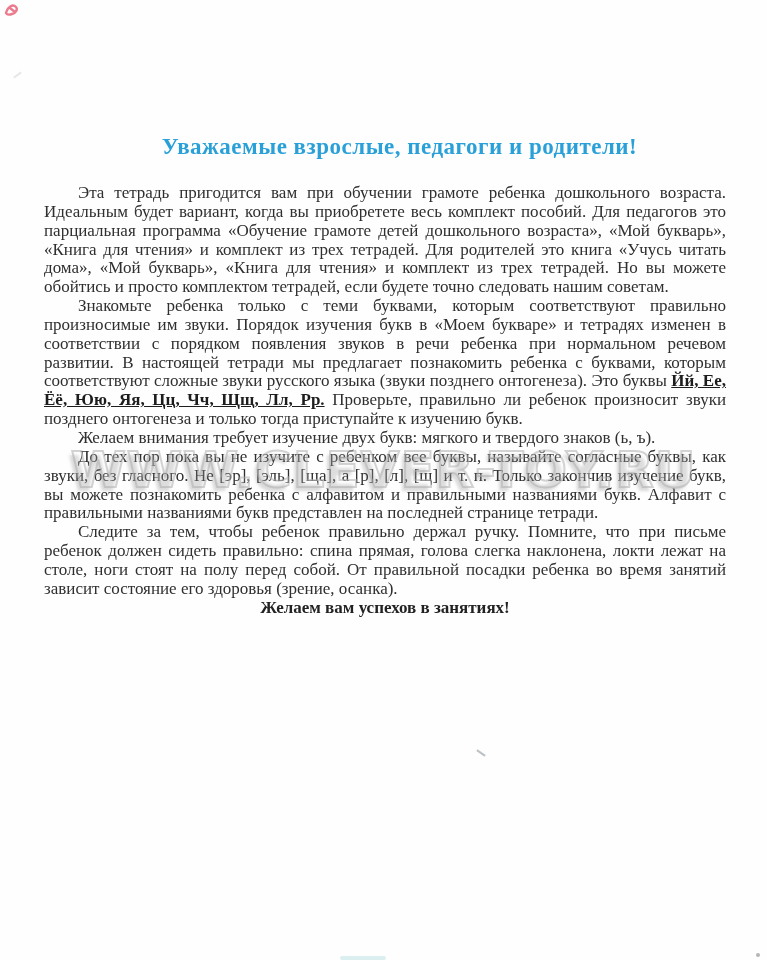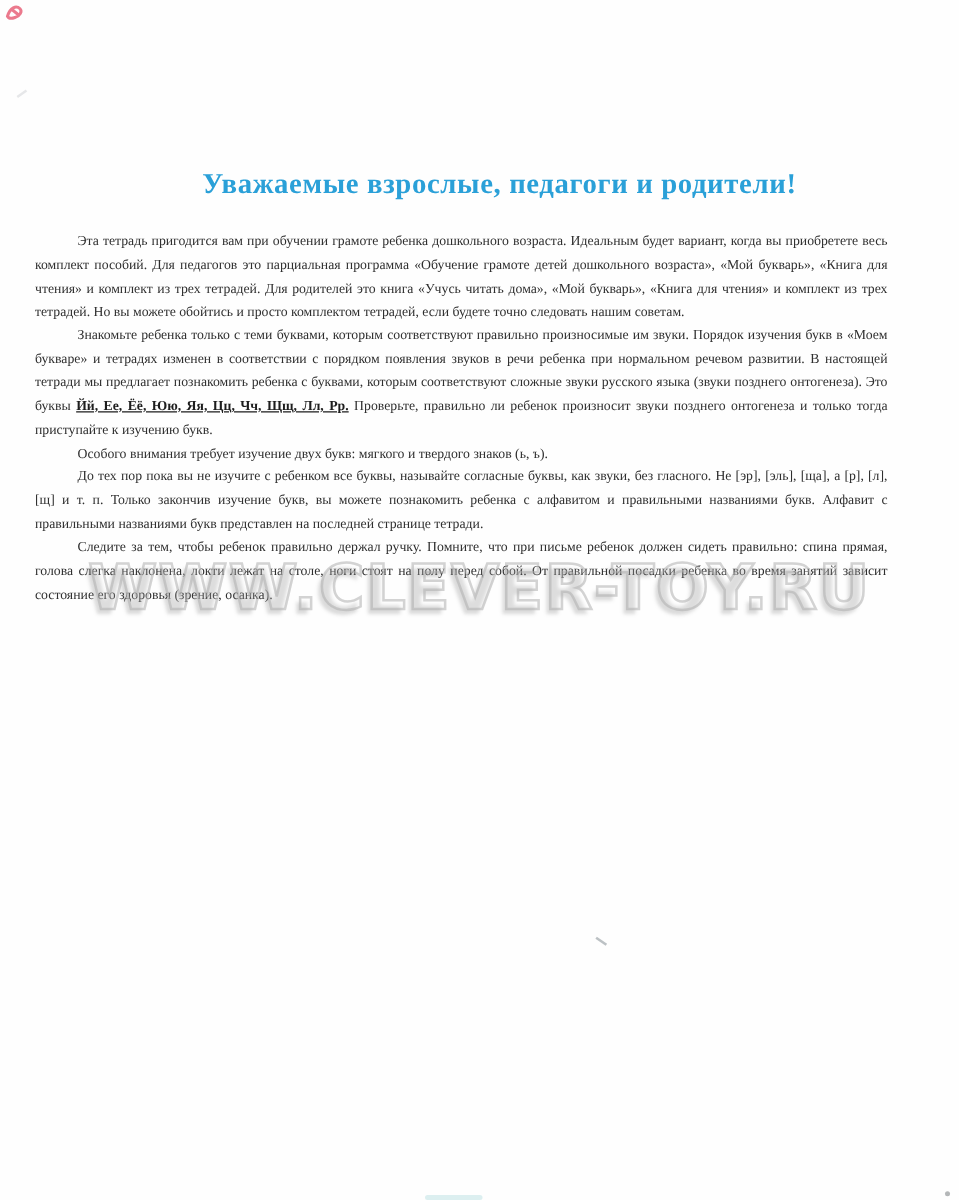--- a/index.html
+++ b/index.html
@@ -18,23 +18,23 @@
     width: 100%;
     text-align: center;
     font-size: 23px;
     font-weight: bold;
     color: var(--title-color, #2aa0d8);
     letter-spacing: 0.5px;
   }
   .content {
     position: absolute;
     top: 184px;
-    left: 28px;
+    left: 44px;
     width: 682px;
-    font-size: 11px;
+    font-size: 17px;
     line-height: 18.85px;
     text-align: justify;
     color: #2f2f2f;
   }
   .content p {
     margin: 0;
     text-indent: 34px;
   }
   .content b { color: #1d1d1d; text-decoration: underline; }
   .closing {
@@ -95,24 +95,25 @@
   <svg class="speck speck-corner" viewBox="0 0 17 15" xmlns="http://www.w3.org/2000/svg">
     <path d="M2,10 C4,3 9,1 12,4 C14,6 12,10 8,11 C5,12 3,12 2,10 Z M6,5 L11,9" fill="none" stroke="#e8637a" stroke-width="2.4" stroke-linecap="round"></path>
   </svg>
 
   <div class="title">Уважаемые взрослые, педагоги и родители!</div>
 
   <div class="content">
     <div>
         <p><span>Эта тетрадь пригодится вам при обучении грамоте ребенка дошкольного возраста. Идеальным будет вариант, когда вы приобретете весь комплект пособий. Для педагогов это парциальная программа «Обучение грамоте детей дошкольного возраста», «Мой букварь», «Книга для чтения» и комплект из трех тетрадей. Для родителей это книга «Учусь читать дома», «Мой букварь», «Книга для чтения» и комплект из трех тетрадей. Но вы можете обойтись и просто комплектом тетрадей, если будете точно следовать нашим советам.</span></p>
         <p><span>Знакомьте ребенка только с теми буквами, которым соответствуют правильно произносимые им звуки. Порядок изучения букв в «Моем букваре» и тетрадях изменен в соответствии с порядком появления звуков в речи ребенка при нормальном речевом развитии. В настоящей тетради мы предлагает познакомить ребенка с буквами, которым соответствуют сложные звуки русского языка (звуки позднего онтогенеза). Это буквы </span><b>Йй, Ее, Ёё, Юю, Яя, Цц, Чч, Щщ, Лл, Рр.</b><span> Проверьте, правильно ли ребенок произносит звуки позднего онтогенеза и только тогда приступайте к изучению букв.</span></p>
-        <p><span>Особого внимания требует изучение двух букв: мягкого и твердого знаков (ь, ъ).</span></p>
+        <p><span>Желаем внимания требует изучение двух букв: мягкого и твердого знаков (ь, ъ).</span></p>
         <p><span>До тех пор пока вы не изучите с ребенком все буквы, называйте согласные буквы, как звуки, без гласного. Не [эр], [эль], [ща], а [р], [л], [щ] и т. п. Только закончив изучение букв, вы можете познакомить ребенка с алфавитом и правильными названиями букв. Алфавит с правильными названиями букв представлен на последней странице тетради.</span></p>
         <p><span>Следите за тем, чтобы ребенок правильно держал ручку. Помните, что при письме ребенок должен сидеть правильно: спина прямая, голова слегка наклонена, локти лежат на столе, ноги стоят на полу перед собой. От правильной посадки ребенка во время занятий зависит состояние его здоровья (зрение, осанка).</span></p>
       </div>
+    <p class="closing">Желаем вам успехов в занятиях!</p>
   </div>
 
   <div class="watermark">WWW.CLEVER-TOY.RU</div>
 
   <div class="speck speck-1"></div>
   <div class="speck speck-2"></div>
   <div class="speck speck-3"></div>
   <div class="speck speck-4"></div>
 
 </div>

